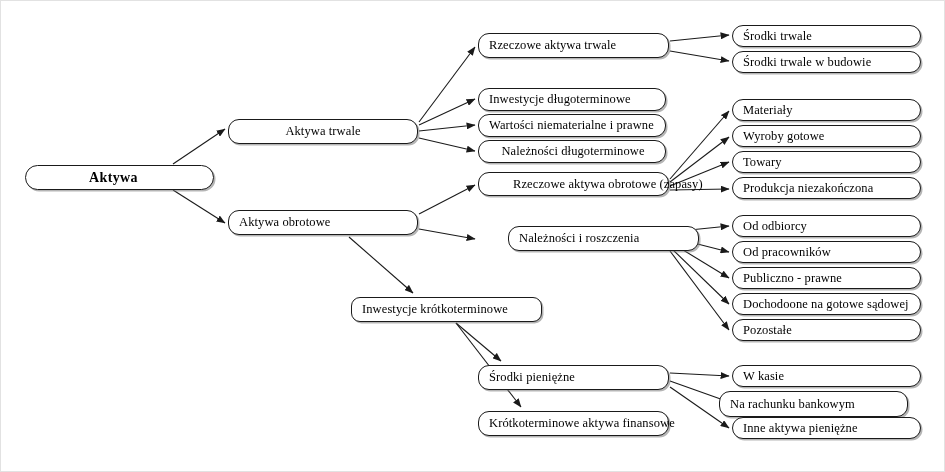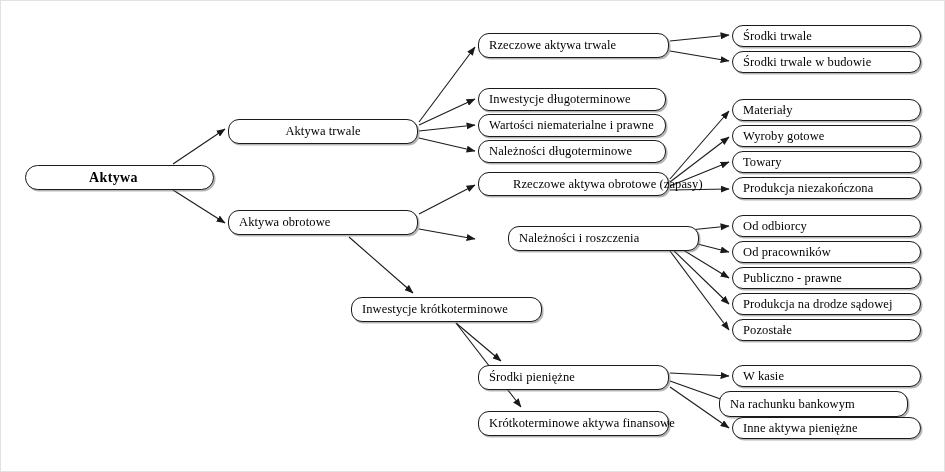--- a/index.html
+++ b/index.html
@@ -114,30 +114,30 @@
       </div>
       <div class="node" style="left: 477px; top: 32px; width: 191px; height: 25px;">
         <span class="label">Rzeczowe aktywa trwale</span>
       </div>
       <div class="node" style="left: 477px; top: 87px; width: 188px; height: 23px;">
         <span class="label">Inwestycje długoterminowe</span>
       </div>
       <div class="node" style="left: 477px; top: 113px; width: 188px; height: 23px;">
         <span class="label">Wartości niematerialne i prawne</span>
       </div>
-      <div class="node" style="left: 477px; top: 139px; width: 188px; height: 23px;">
+      <div class="node" style="left: 477px; top: 139px; width: 188px; height: 23px; justify-content: center;">
         <span class="label">Należności długoterminowe</span>
       </div>
       <div class="node" style="left: 477px; top: 171px; width: 191px; height: 24px; padding-left: 24px;">
         <span class="label">Rzeczowe aktywa obrotowe (zapasy)</span>
       </div>
       <div class="node" style="left: 477px; top: 225px; width: 191px; height: 25px; margin-left: 30px;">
         <span class="label">Należności i roszczenia</span>
       </div>
-      <div class="node" style="left: 350px; top: 296px; width: 191px; height: 25px;">
+      <div class="node" style="left: 350px; top: 296px; width: 191px; height: 25px; border-radius: 9px;">
         <span class="label">Inwestycje krótkoterminowe</span>
       </div>
       <div class="node" style="left: 477px; top: 364px; width: 191px; height: 25px;">
         <span class="label">Środki pieniężne</span>
       </div>
       <div class="node" style="left: 477px; top: 410px; width: 191px; height: 25px;">
         <span class="label">Krótkoterminowe aktywa finansowe</span>
       </div>
       <div class="node" style="left: 731px; top: 24px; width: 189px; height: 22px;">
         <span class="label">Środki trwale</span>
@@ -160,21 +160,21 @@
       <div class="node" style="left: 731px; top: 214px; width: 189px; height: 22px;">
         <span class="label">Od odbiorcy</span>
       </div>
       <div class="node" style="left: 731px; top: 240px; width: 189px; height: 22px;">
         <span class="label">Od pracowników</span>
       </div>
       <div class="node" style="left: 731px; top: 266px; width: 189px; height: 22px;">
         <span class="label">Publiczno - prawne</span>
       </div>
       <div class="node" style="left: 731px; top: 292px; width: 189px; height: 22px;">
-        <span class="label">Produkcja na drodze sądowej</span>
+        <span class="label">Dochodoone na gotowe sądowej</span>
       </div>
       <div class="node" style="left: 731px; top: 318px; width: 189px; height: 22px;">
         <span class="label">Pozostałe</span>
       </div>
       <div class="node" style="left: 731px; top: 364px; width: 189px; height: 22px;">
         <span class="label">W kasie</span>
       </div>
       <div class="node" style="left: 718px; top: 390px; width: 189px; height: 26px;">
         <span class="label">Na rachunku bankowym</span>
       </div>

